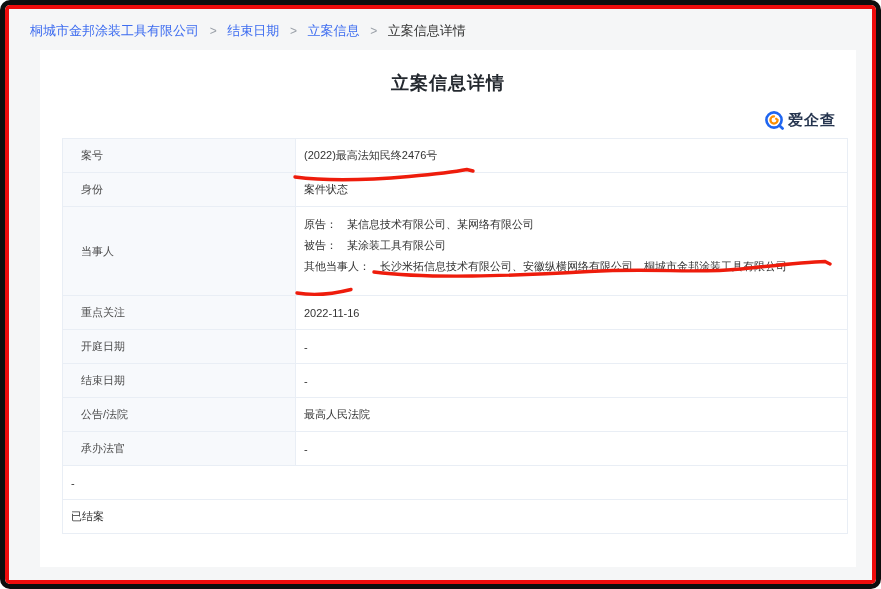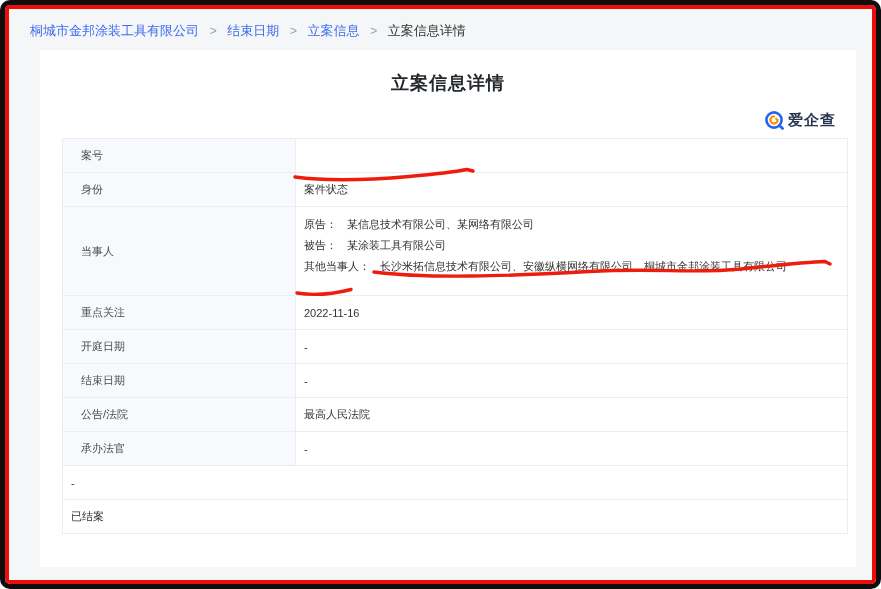--- a/index.html
+++ b/index.html
@@ -120,20 +120,21 @@
           <path d="M 15.4 15.4 L 18.6 18.4" stroke="#2066f0" stroke-width="2.8" stroke-linecap="round"></path>
           <path d="M 10 6.4 a 3.6 3.6 0 1 0 3.6 3.6 l -1.4 -1.2" fill="none" stroke="#ff9000" stroke-width="2.3" stroke-linecap="round"></path>
         </svg>
       </span>
       <span class="logo-text">爱企查</span>
     </div>
 
     <div class="info-table">
       <div class="t-row">
         <div class="t-label">案号</div>
+        <div class="t-value">(2022)最高法知民终2476号</div>
       </div>
       <div class="t-row">
         <div class="t-label">身份</div>
         <div class="t-value">案件状态</div>
       </div>
       <div class="t-row tall">
         <div class="t-label">当事人</div>
         <div class="t-value">
           <div class="party-line">
             <span class="role">原告：</span><span>某信息技术有限公司、某网络有限公司</span>

